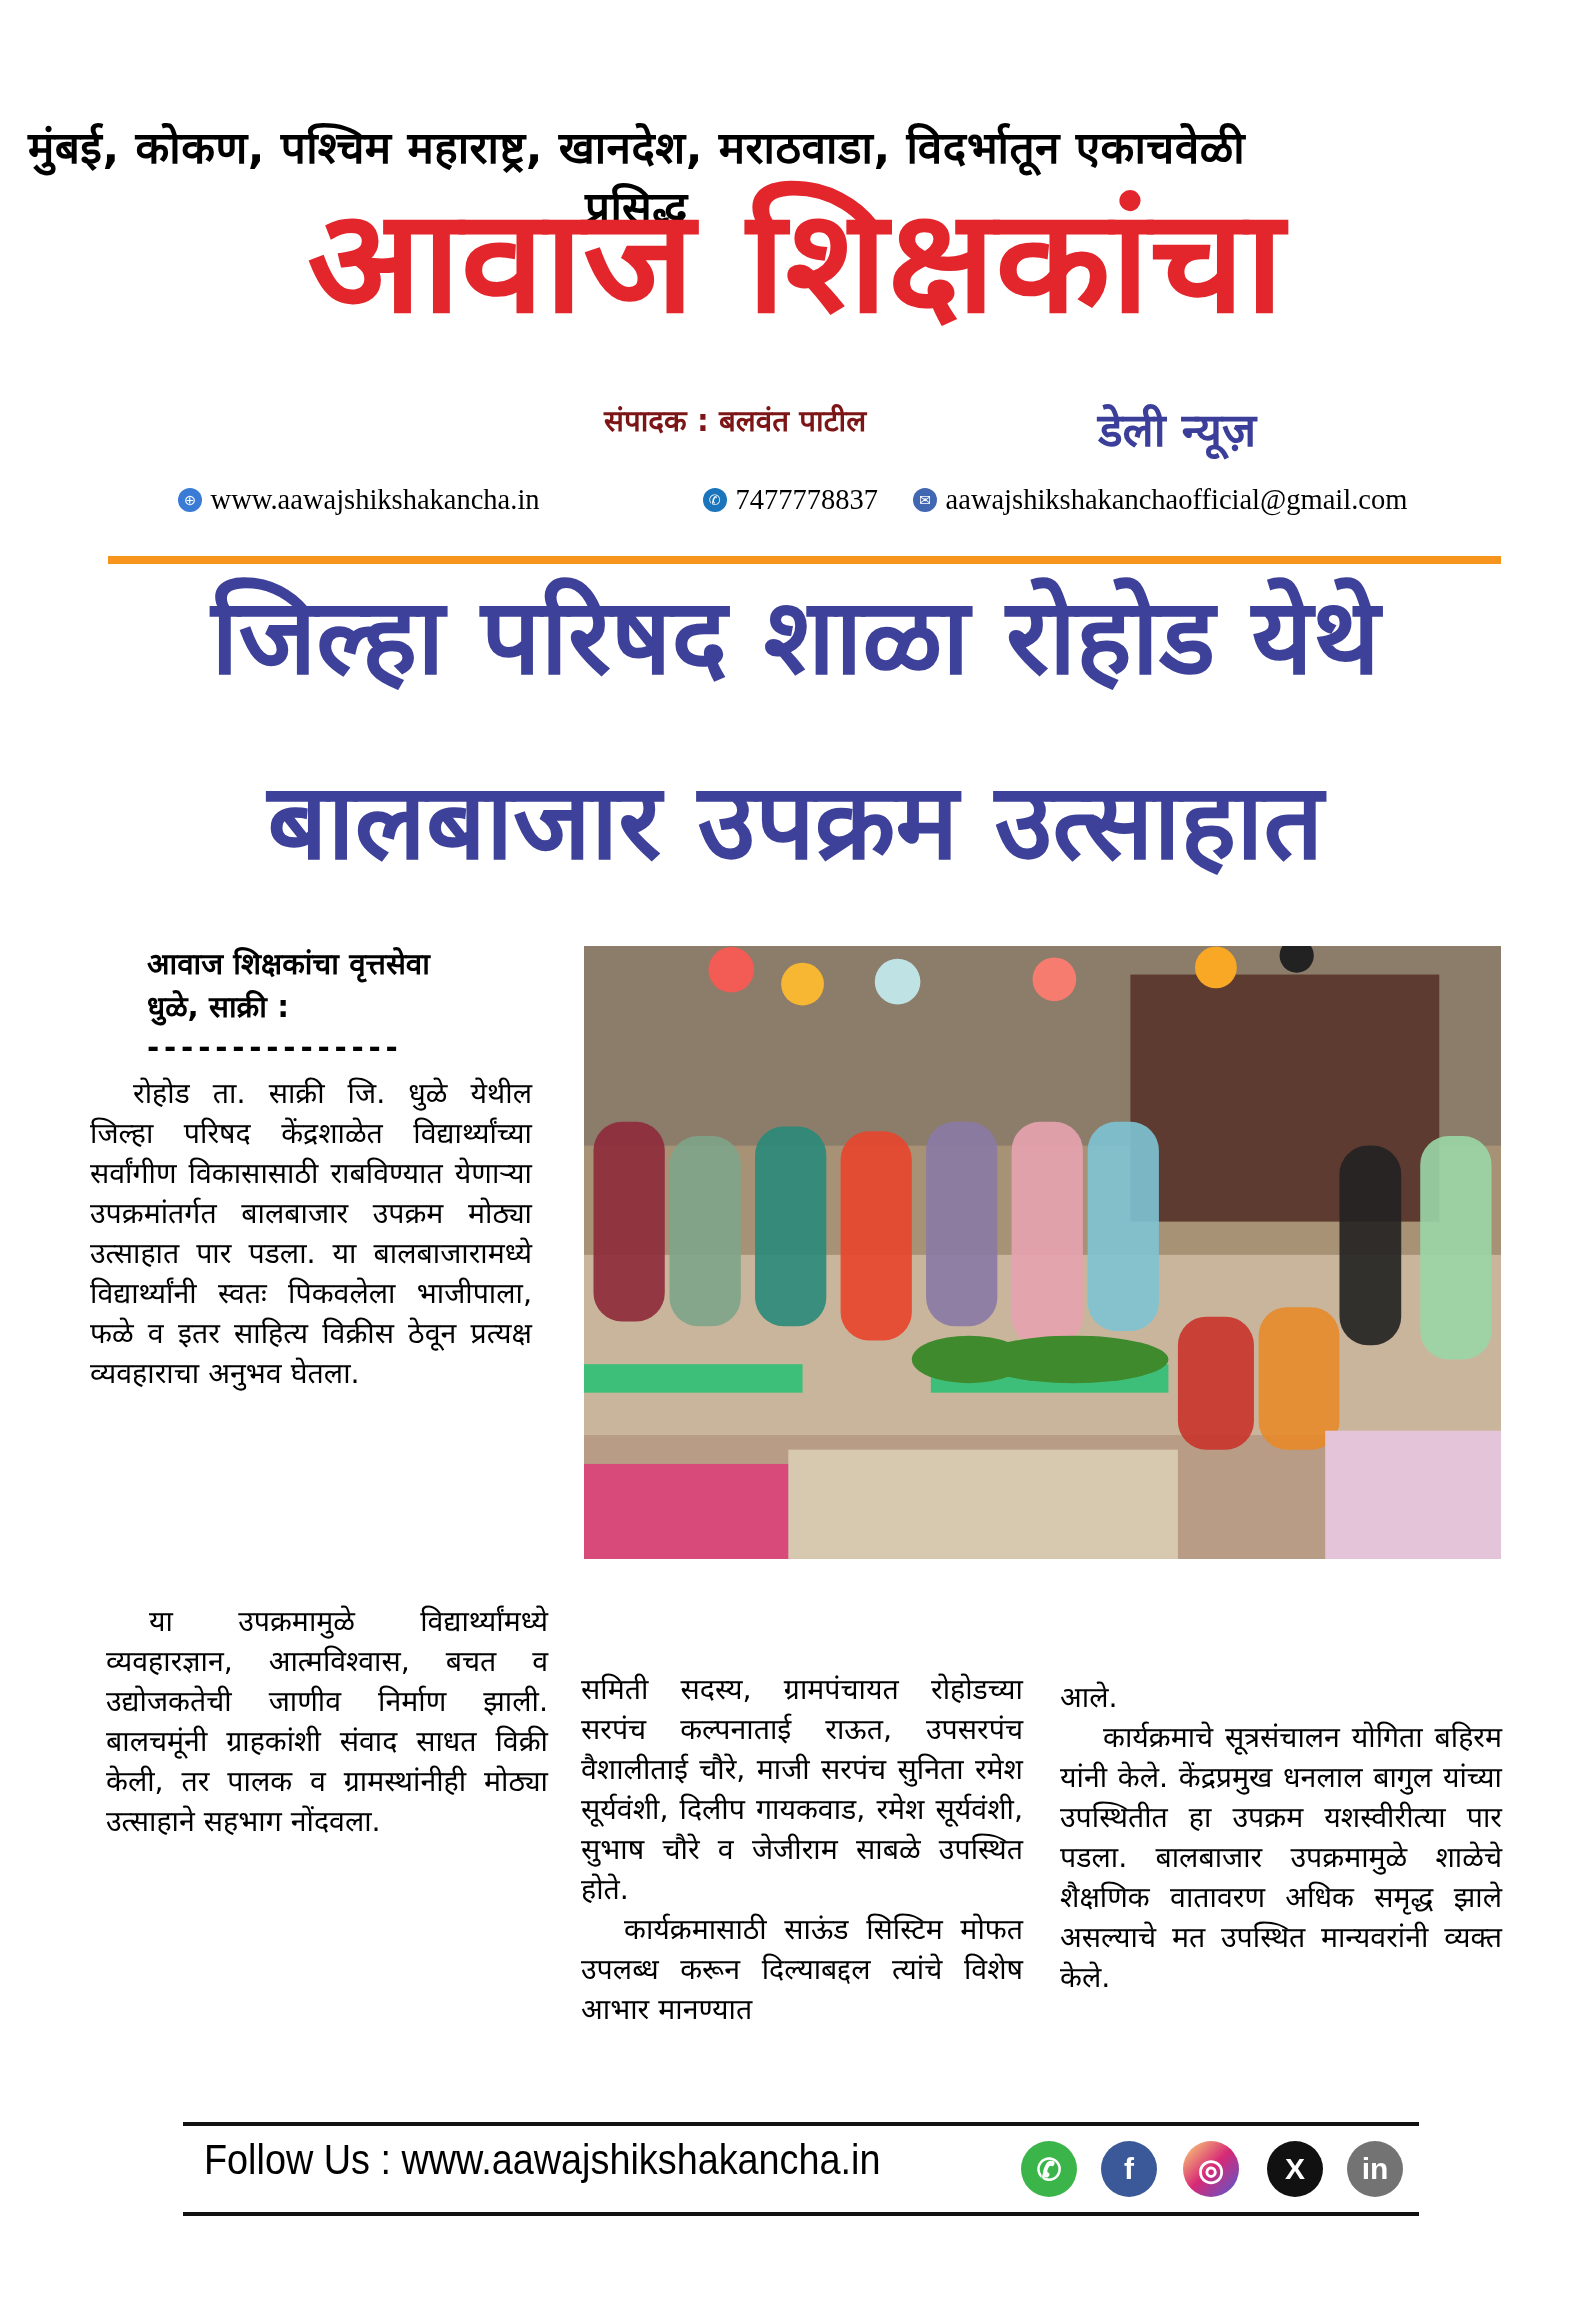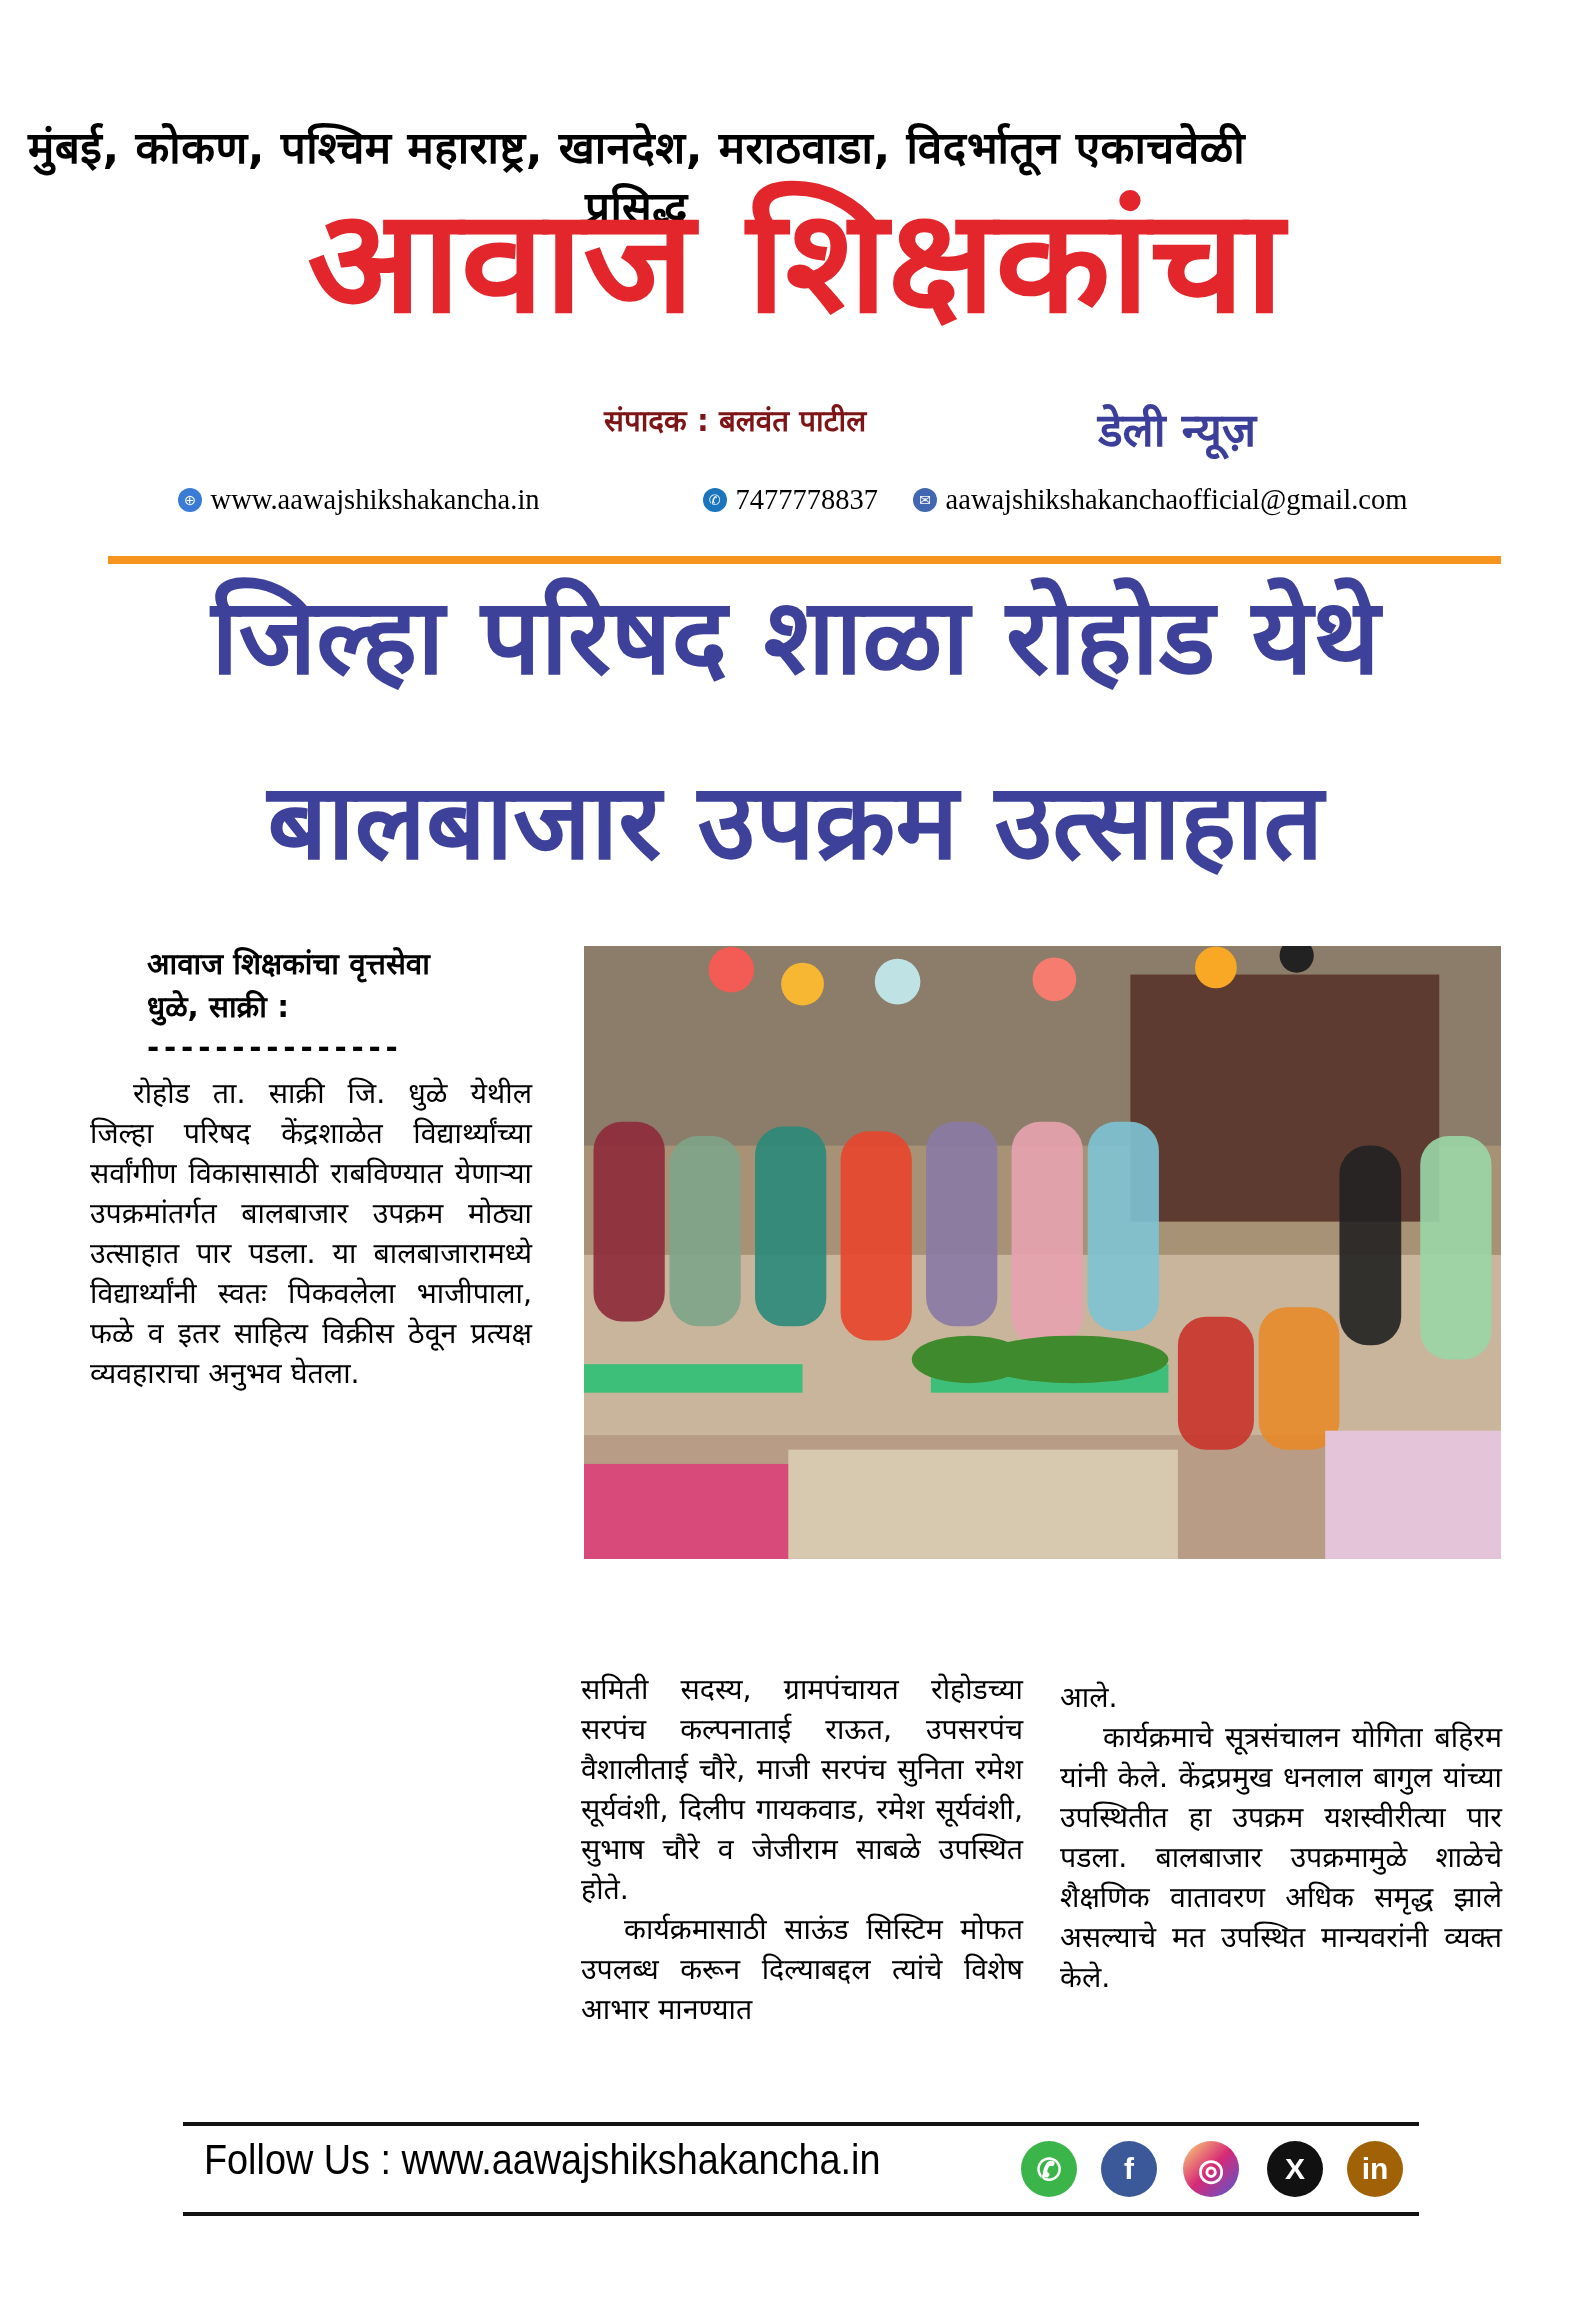--- a/index.html
+++ b/index.html
@@ -95,35 +95,36 @@
     <rect x="430" y="1060" width="820" height="230" fill="#d6c9b0"></rect>
     <rect x="1560" y="1020" width="370" height="270" fill="#e4c4d8"></rect>
     <rect x="0" y="880" width="460" height="60" fill="#3dbf7a"></rect>
     <rect x="730" y="880" width="500" height="60" fill="#3dbf7a"></rect>
     <ellipse cx="1030" cy="870" rx="200" ry="50" fill="#3e8a2c"></ellipse>
     <ellipse cx="810" cy="870" rx="120" ry="50" fill="#3e8a2c"></ellipse>
   </svg>
 </div>
 
 <div class="abs col col1b">
+  <p>या उपक्रमामुळे विद्यार्थ्यांमध्ये व्यवहारज्ञान, आत्मविश्वास, बचत व उद्योजकतेची जाणीव निर्माण झाली. बालचमूंनी ग्राहकांशी संवाद साधत विक्री केली, तर पालक व ग्रामस्थांनीही मोठ्या उत्साहाने सहभाग नोंदवला.</p>
 </div>
 
 <div class="abs col col2">
   <p class="noi">समिती सदस्य, ग्रामपंचायत रोहोडच्या सरपंच कल्पनाताई राऊत, उपसरपंच वैशालीताई चौरे, माजी सरपंच सुनिता रमेश सूर्यवंशी, दिलीप गायकवाड, रमेश सूर्यवंशी, सुभाष चौरे व जेजीराम साबळे उपस्थित होते.</p>
   <p>कार्यक्रमासाठी साऊंड सिस्टिम मोफत उपलब्ध करून दिल्याबद्दल त्यांचे विशेष आभार मानण्यात</p>
 </div>
 
 <div class="abs col col3">
   <p class="noi">आले.</p>
   <p>कार्यक्रमाचे सूत्रसंचालन योगिता बहिरम यांनी केले. केंद्रप्रमुख धनलाल बागुल यांच्या उपस्थितीत हा उपक्रम यशस्वीरीत्या पार पडला. बालबाजार उपक्रमामुळे शाळेचे शैक्षणिक वातावरण अधिक समृद्ध झाले असल्याचे मत उपस्थित मान्यवरांनी व्यक्त केले.</p>
 </div>
 
 <div class="abs footer-rule" style="top:2122px;"></div>
 <div class="abs follow">Follow Us : www.aawajshikshakancha.in</div>
 
 <div class="abs social" style="left:1021px;background:#3bb54a;">✆</div>
 <div class="abs social" style="left:1101px;background:#3b5998;">f</div>
 <div class="abs social" style="left:1183px;background:linear-gradient(135deg,#feda75,#d62976,#4f5bd5);">◎</div>
 <div class="abs social" style="left:1267px;background:#111;">X</div>
-<div class="abs social" style="left:1347px;background:#a16207;">in</div>
+<div class="abs social" style="left:1347px;background:#737373;">in</div>
 
 <div class="abs footer-rule" style="top:2212px;"></div>
 
 
 </body></html>

